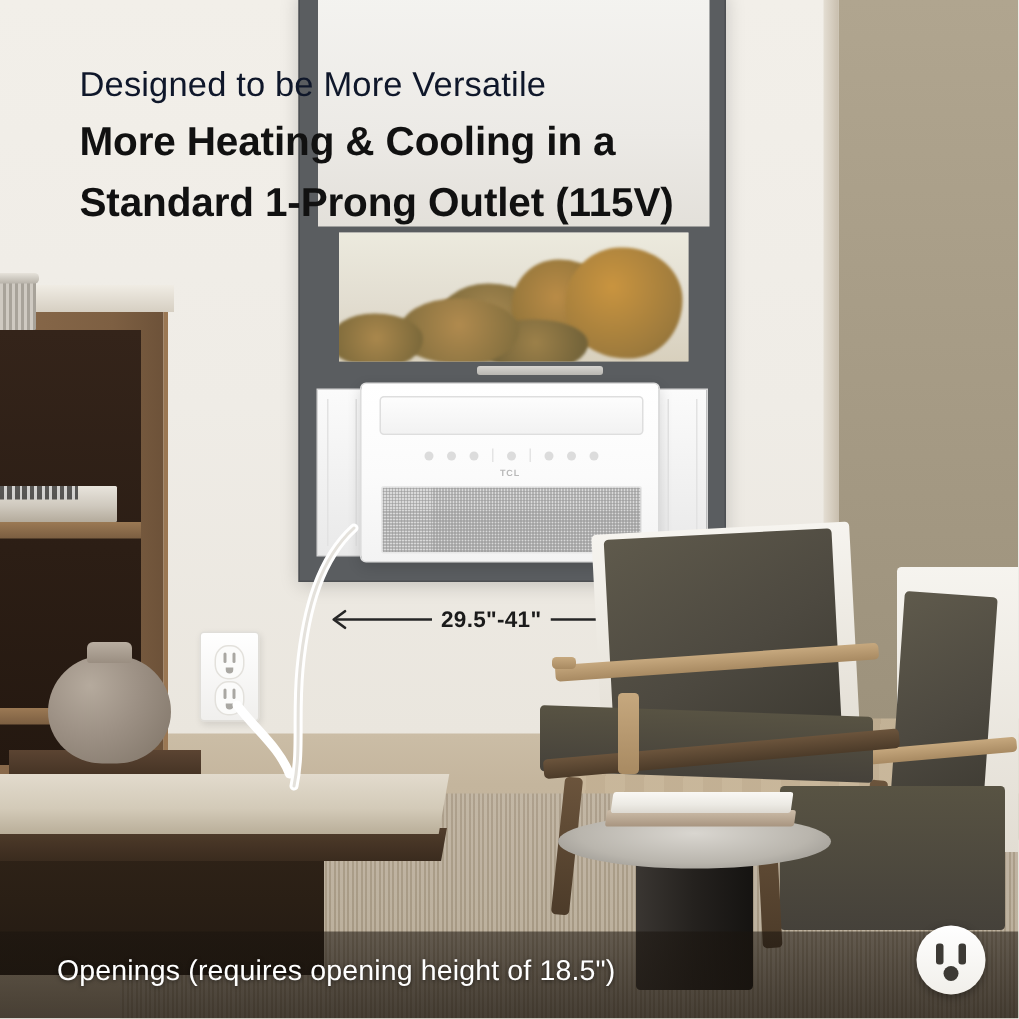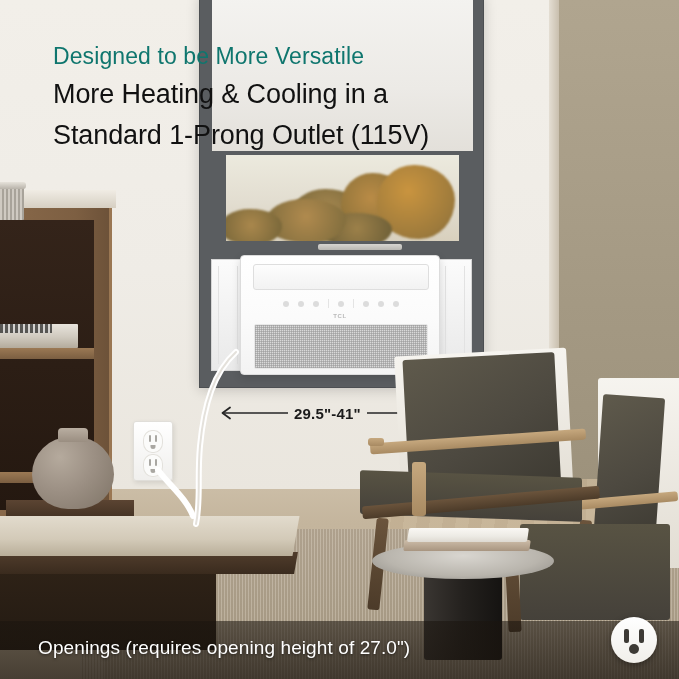--- a/index.html
+++ b/index.html
@@ -281,26 +281,26 @@
   }
   .books-stack2 {
     position:absolute; left:404px; top:540px; width:126px; height:11px;
     background:linear-gradient(180deg,#cdbda9,#a89580);
     transform:skewX(-8deg); border-radius:2px;
   }
 
   
   .headline-block { position:absolute; left:53px; top:42px; width:560px; }
   .kicker {
-    font-size:23px; font-weight:400; color:#0f766e;
+    font-size:23px; font-weight:400; color:#0f172a;
     letter-spacing:.1px; line-height:1.25;
   }
   .headline {
     margin-top:6px;
-    font-size:27px; font-weight:400; color:#111111;
+    font-size:27px; font-weight:700; color:#111111;
     letter-spacing:-.1px; line-height:1.32;
   }
 
   
   .caption-bar {
     position:absolute; left:0; bottom:0; width:679px; height:58px;
     background:linear-gradient(180deg,rgba(26,20,14,.55) 0%,rgba(26,20,14,.72) 100%);
   }
   .caption-text {
     position:absolute; left:38px; bottom:20px;
@@ -447,20 +447,20 @@
     <path d="M158 470 C 170 486, 186 498, 193 516" fill="none" stroke="#ffffff" stroke-width="6" stroke-linecap="round"></path>
   </svg>
 
   <div class="headline-block">
     <div class="kicker">Designed to be More Versatile</div>
     <div class="headline">More Heating &amp; Cooling in a</div>
     <div class="headline">Standard 1-Prong Outlet (115V)</div>
   </div>
 
   <div class="caption-bar"></div>
-  <div class="caption-text">Openings (requires opening height of 27.0")</div>
+  <div class="caption-text">Openings (requires opening height of 18.5")</div>
   <div class="outlet-badge">
     <span class="badge-slot l"></span>
     <span class="badge-slot r"></span>
     <span class="badge-ground"></span>
   </div>
 
 </div>
 
 </body></html>

